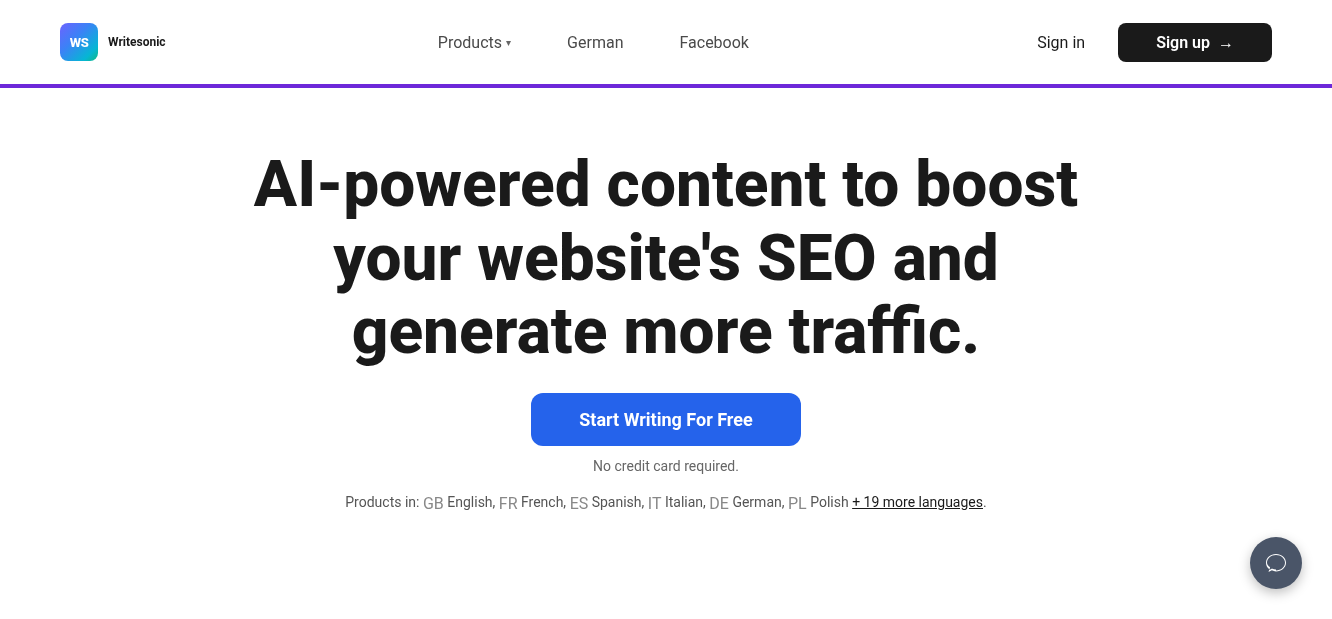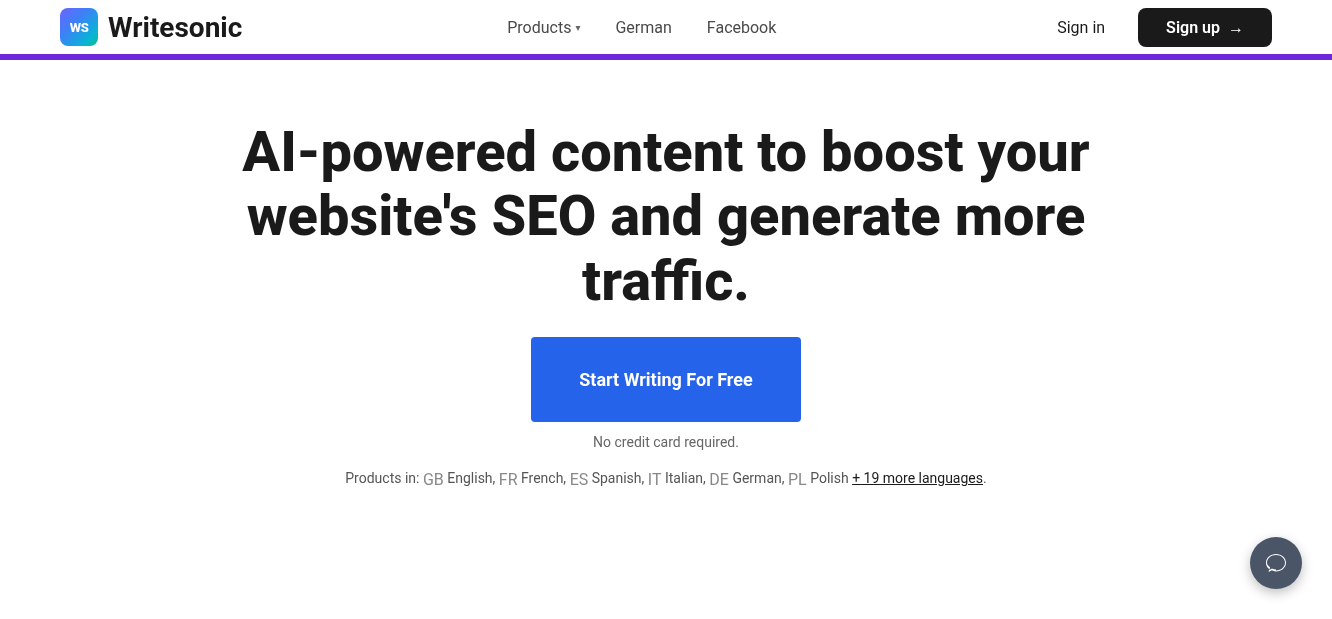--- a/index.html
+++ b/index.html
@@ -16,22 +16,22 @@
       min-height: 619px;
       overflow-x: hidden;
     }
 
     
     header {
       display: flex;
       align-items: center;
       justify-content: space-between;
       padding: 0 60px;
-      height: 60px;
-      border-bottom: 6px solid #6d28d9;
+      height: 88px;
+      border-bottom: 4px solid #6d28d9;
       position: sticky;
       top: 0;
       background: #fff;
       z-index: 100;
     }
 
     .logo-area {
       display: flex;
       align-items: center;
       gap: 10px;
@@ -46,29 +46,29 @@
       display: flex;
       align-items: center;
       justify-content: center;
       color: white;
       font-weight: 800;
       font-size: 13px;
       letter-spacing: -0.5px;
     }
 
     .logo-text {
-      font-size: 28px;
+      font-size: 12px;
       font-weight: 700;
       color: #1a1a1a;
     }
 
     nav {
       display: flex;
       align-items: center;
-      gap: 3px;
+      gap: 24px;
     }
 
     .nav-item {
       display: flex;
       align-items: center;
       gap: 4px;
       padding: 8px 16px;
       font-size: 16px;
       color: #4a4a4a;
       cursor: pointer;
@@ -95,21 +95,21 @@
       padding: 8px 16px;
       background: none;
       border: none;
       font-family: inherit;
     }
 
     .sign-up-btn {
       display: flex;
       align-items: center;
       gap: 8px;
-      padding: 10px 28px;
+      padding: 10px 38px;
       background: #1a1a1a;
       color: #ffffff;
       border: none;
       border-radius: 8px;
       font-size: 16px;
       font-weight: 600;
       cursor: pointer;
       font-family: inherit;
     }
 
@@ -117,43 +117,43 @@
     .hero {
       display: flex;
       flex-direction: column;
       align-items: center;
       justify-content: center;
       text-align: center;
       padding: 60px 200px 50px;
     }
 
     .hero-title {
-      font-size: 56px;
+      font-size: 64px;
       font-weight: 800;
       line-height: 1.15;
       color: #1a1a1a;
       max-width: 900px;
       margin-bottom: 24px;
     }
 
     .hero-subtitle {
       font-size: 18px;
       color: #555;
       line-height: 1.6;
       max-width: 760px;
       margin-bottom: 36px;
     }
 
     .cta-button {
       display: inline-block;
-      padding: 32px 48px;
+      padding: 16px 48px;
       background: #2563eb;
       color: #ffffff;
       border: none;
-      border-radius: 4px;
+      border-radius: 12px;
       font-size: 18px;
       font-weight: 700;
       cursor: pointer;
       font-family: inherit;
       margin-bottom: 12px;
       transition: background 0.2s;
     }
 
     .no-credit {
       font-size: 14px;

